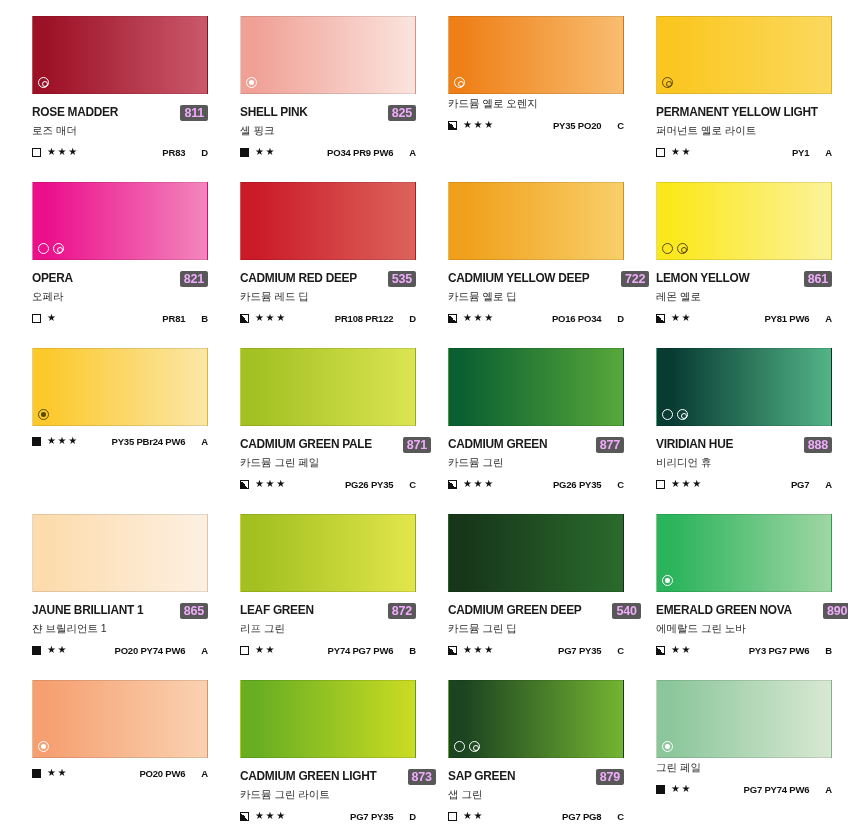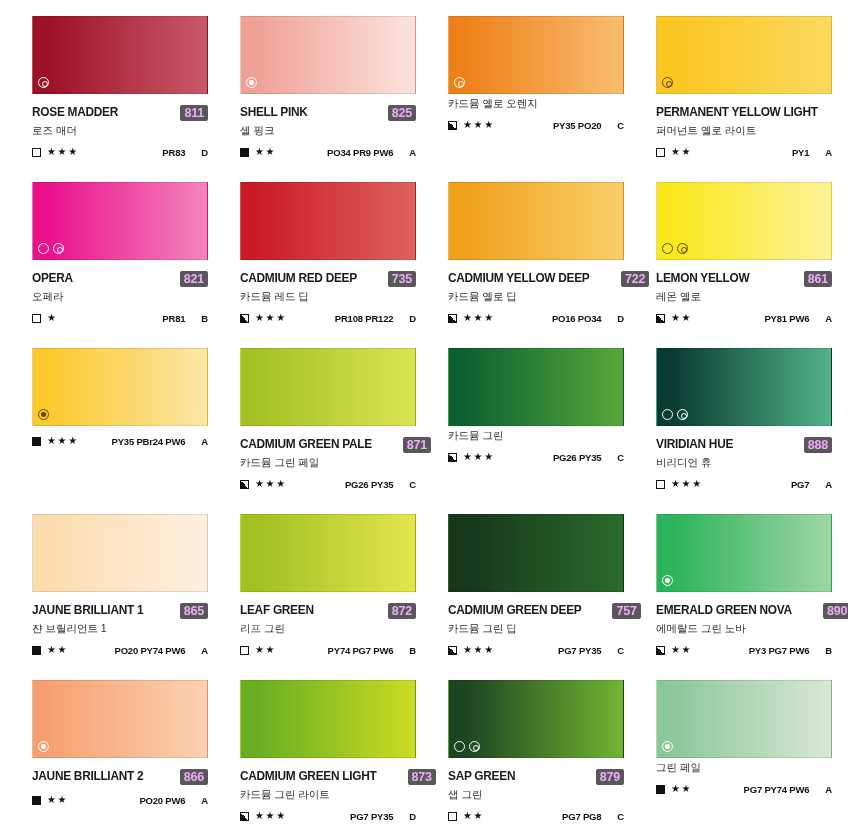--- a/index.html
+++ b/index.html
@@ -289,21 +289,21 @@
             <span class="series">B</span>
           </div>
         </div>
       </div>
       <div class="cell">
         <div class="swatch" style="background: linear-gradient(to right, rgb(203, 26, 40) 0%, rgb(203, 26, 40) 8%, rgb(220, 99, 92) 100%);">
           <div class="marks"></div>
         </div>
         <div class="namerow">
           <div class="pname">CADMIUM RED DEEP</div>
-          <div class="pnum">735</div>
+          <div class="pnum">535</div>
         </div>
         <div class="kname">카드뮴 레드 딥</div>
         <div class="footrow">
           <div class="foot-left">
             <span class="opq semi"></span>
             <span class="stars">★★★</span>
           </div>
           <div class="foot-right">
             <span>PR108 PR122</span>
             <span class="series">D</span>
@@ -387,20 +387,24 @@
           <div class="foot-right">
             <span>PG26 PY35</span>
             <span class="series">C</span>
           </div>
         </div>
       </div>
       <div class="cell">
         <div class="swatch" style="background: linear-gradient(to right, rgb(11, 96, 49) 0%, rgb(11, 96, 49) 8%, rgb(87, 168, 58) 100%);">
           <div class="marks"></div>
         </div>
+        <div class="namerow">
+          <div class="pname">CADMIUM GREEN</div>
+          <div class="pnum">877</div>
+        </div>
         <div class="kname">카드뮴 그린</div>
         <div class="footrow">
           <div class="foot-left">
             <span class="opq semi"></span>
             <span class="stars">★★★</span>
           </div>
           <div class="foot-right">
             <span>PG26 PY35</span>
             <span class="series">C</span>
           </div>
@@ -468,21 +472,21 @@
             <span class="series">B</span>
           </div>
         </div>
       </div>
       <div class="cell">
         <div class="swatch" style="background: linear-gradient(to right, rgb(23, 54, 26) 0%, rgb(23, 54, 26) 8%, rgb(42, 107, 44) 100%);">
           <div class="marks"></div>
         </div>
         <div class="namerow">
           <div class="pname">CADMIUM GREEN DEEP</div>
-          <div class="pnum">757</div>
+          <div class="pnum">540</div>
         </div>
         <div class="kname">카드뮴 그린 딥</div>
         <div class="footrow">
           <div class="foot-left">
             <span class="opq semi"></span>
             <span class="stars">★★★</span>
           </div>
           <div class="foot-right">
             <span>PG7 PY35</span>
             <span class="series">C</span>
@@ -509,24 +513,20 @@
             <span>PY3 PG7 PW6</span>
             <span class="series">B</span>
           </div>
         </div>
       </div>
       <div class="cell">
         <div class="swatch" style="background: linear-gradient(to right, rgb(246, 160, 113) 0%, rgb(246, 160, 113) 8%, rgb(250, 210, 177) 100%);">
           <div class="marks">
             <span class="dot"></span>
           </div>
-        </div>
-        <div class="namerow">
-          <div class="pname">JAUNE BRILLIANT 2</div>
-          <div class="pnum">866</div>
         </div>
         <div class="footrow">
           <div class="foot-left">
             <span class="opq full"></span>
             <span class="stars">★★</span>
           </div>
           <div class="foot-right">
             <span>PO20 PW6</span>
             <span class="series">A</span>
           </div>

